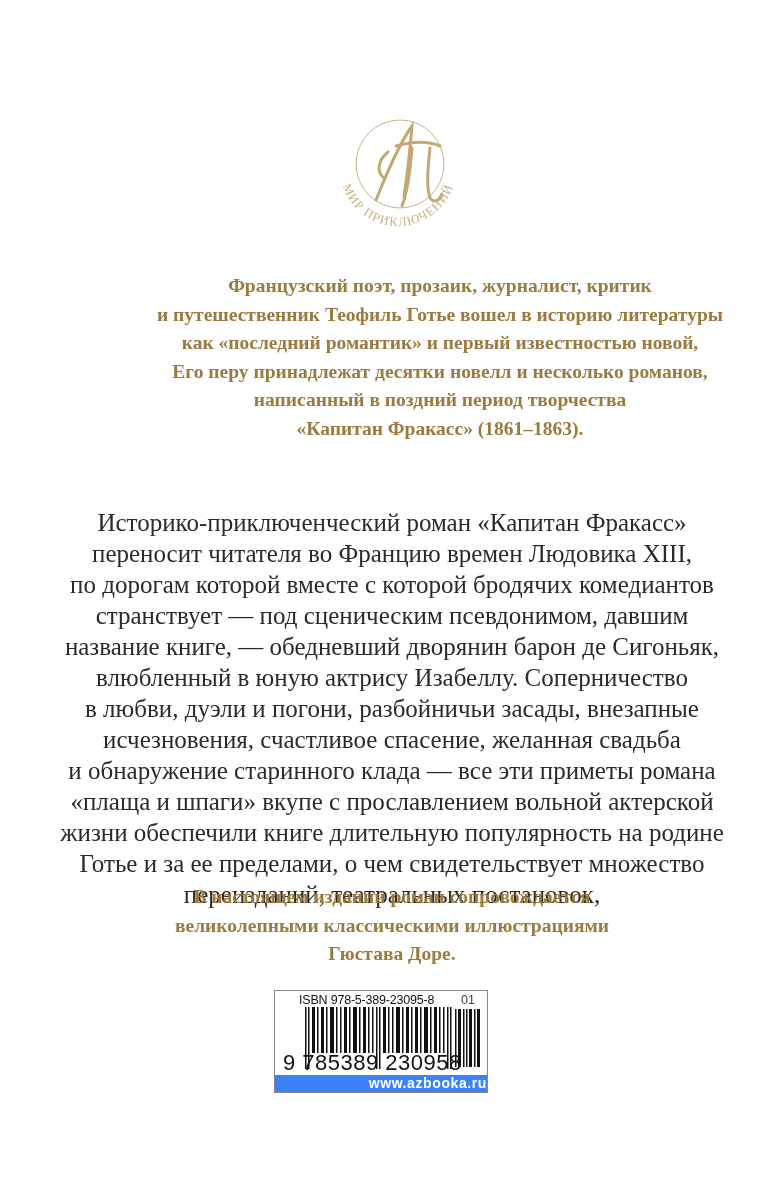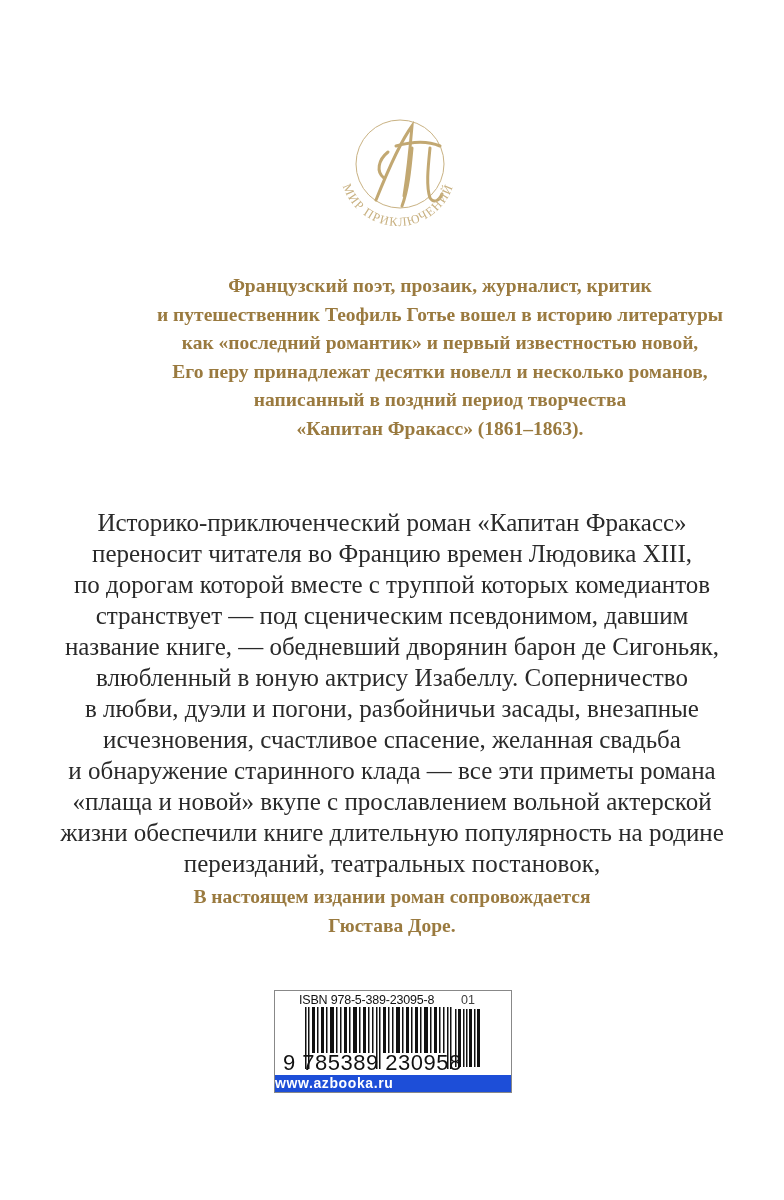--- a/index.html
+++ b/index.html
@@ -32,21 +32,21 @@
   .body-text {
     top: 507px;
     color: #2a2a2a;
     font-size: 25px;
     line-height: 31px;
   }
   .edition { top: 883px; }
   .barcode-box {
     position: absolute;
     left: 274px; top: 990px;
-    width: 238px; height: 103px;
+    width: 214px; height: 103px;
     border: 1px solid #888;
     background: #fff;
     box-sizing: border-box;
   }
   .isbn-text {
     position: absolute;
     left: 24px; top: 2px;
     font-family: "Liberation Sans", "DejaVu Sans", sans-serif;
     font-size: 12.5px;
     color: #111;
@@ -67,27 +67,27 @@
     left: 8px; top: 59px;
     font-family: "Liberation Sans", "DejaVu Sans", sans-serif;
     font-size: 22px;
     color: #111;
     letter-spacing: 0.5px;
   }
   .site-bar {
     position: absolute;
     left: 0; bottom: 0;
     width: 100%; height: 17px;
-    background: #1d4ed8;
+    background: #3b82f6;
     color: #ffffff;
     font-family: "Liberation Sans", "DejaVu Sans", sans-serif;
     font-weight: bold;
     font-size: 14px;
     line-height: 17px;
-    text-align: left;
+    text-align: right;
     letter-spacing: 0.6px;
   }
 </style>
 </head>
 <body>
 
 <div class="logo">
   <svg viewBox="0 0 160 160">
     <defs>
       <path id="arcPath" d="M 22 78 A 58 58 0 0 0 138 78" fill="none"></path>
@@ -111,34 +111,36 @@
   <span class="line">и путешественник Теофиль Готье вошел в историю литературы</span>
   <span class="line">как «последний романтик» и первый известностью новой,</span>
   <span class="line">Его перу принадлежат десятки новелл и несколько романов,</span>
   <span class="line">написанный в поздний период творчества</span>
   <span class="line">«Капитан Фракасс» (1861–1863).</span>
 </div>
 
 <div class="block body-text">
   <span class="line">Историко-приключенческий роман «Капитан Фракасс»</span>
   <span class="line">переносит читателя во Францию времен Людовика XIII,</span>
-  <span class="line">по дорогам которой вместе с труппой которых комедиантов</span>
+  <span class="line">по дорогам которой вместе с которой бродячих комедиантов</span>
   <span class="line">странствует — под сценическим псевдонимом, давшим</span>
   <span class="line">название книге, — обедневший дворянин барон де Сигоньяк,</span>
   <span class="line">влюбленный в юную актрису Изабеллу. Соперничество</span>
   <span class="line">в любви, дуэли и погони, разбойничьи засады, внезапные</span>
   <span class="line">исчезновения, счастливое спасение, желанная свадьба</span>
   <span class="line">и обнаружение старинного клада — все эти приметы романа</span>
-  <span class="line">«плаща и новой» вкупе с прославлением вольной актерской</span>
+  <span class="line">«плаща и шпаги» вкупе с прославлением вольной актерской</span>
   <span class="line">жизни обеспечили книге длительную популярность на родине</span>
+  <span class="line">Готье и за ее пределами, о чем свидетельствует множество</span>
   <span class="line">переизданий, театральных постановок,</span>
 </div>
 
 <div class="block gold edition">
   <span class="line">В настоящем издании роман сопровождается</span>
+  <span class="line">великолепными классическими иллюстрациями</span>
   <span class="line">Гюстава Доре.</span>
 </div>
 
 <div class="barcode-box">
   <span class="isbn-text">ISBN 978-5-389-23095-8</span>
   <span class="addon-text">01</span>
   <div class="bars">
     <svg width="148" height="62" viewBox="0 0 148 62">
       <g fill="#111">
         <rect x="0" y="0" width="1.5" height="62"></rect>

